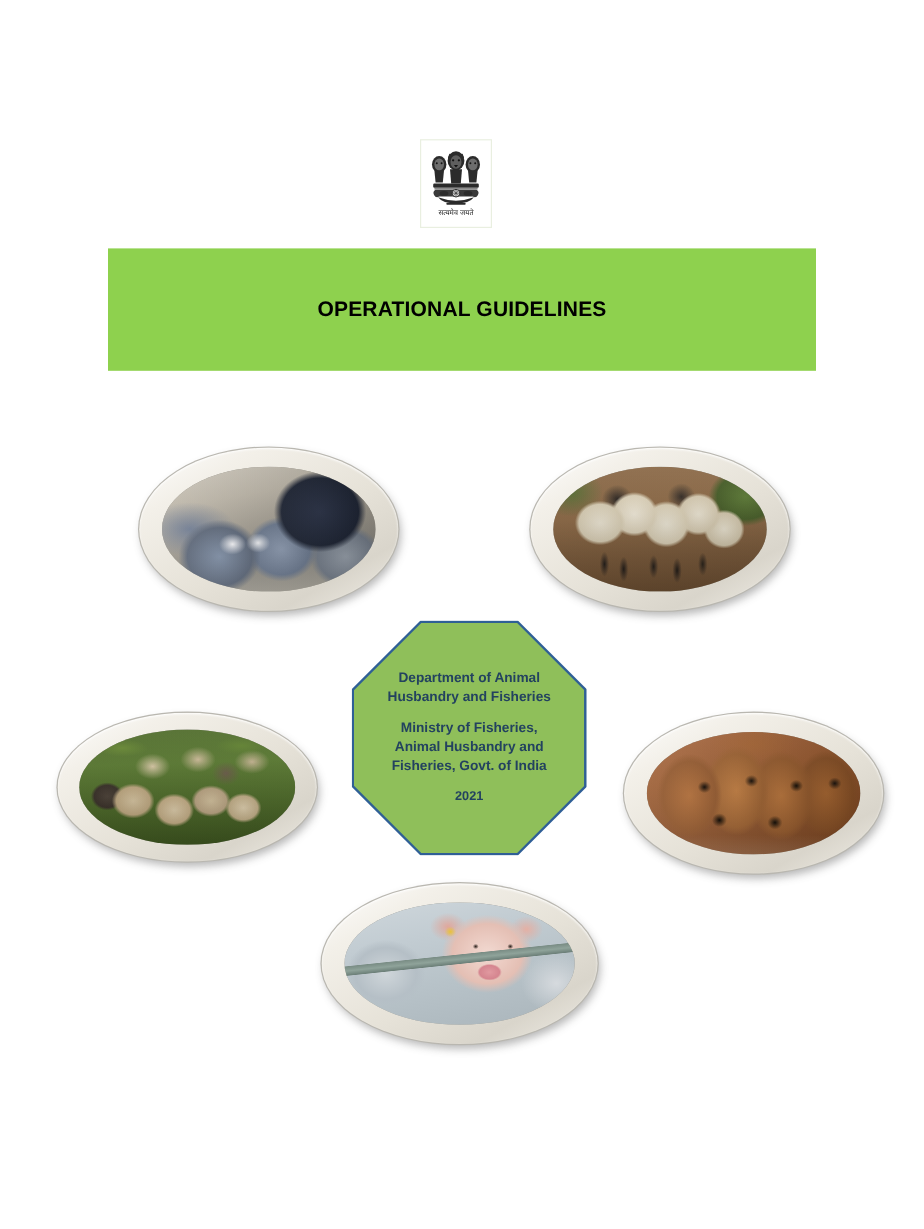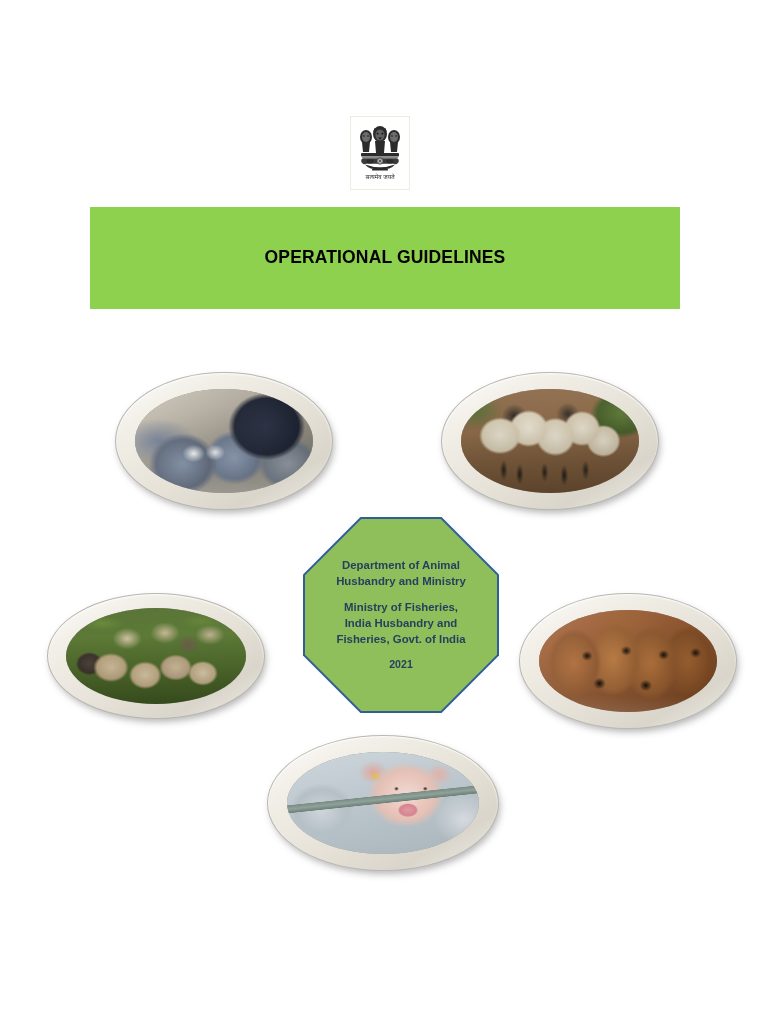--- a/index.html
+++ b/index.html
@@ -241,21 +241,21 @@
       radial-gradient(ellipse 1.8% 3% at 72% 36%, #241a15 0%, rgba(36,26,21,0) 72%),
       
       radial-gradient(ellipse 3.5% 6% at 46% 24%, #e8c23a 0%, rgba(232,194,58,0) 72%),
       
       linear-gradient(-6deg, rgba(0,0,0,0) 49.5%, #6d8079 50%, #8fa39a 53%, #7a8d85 56%, rgba(0,0,0,0) 56.5%);
   }
 
   
   #center-octagon {
     position: absolute;
-    left: 303px;
+    left: 293px;
     top: 517px;
     width: 196px;
     height: 196px;
   }
   #octagon-border {
     position: absolute;
     inset: 0;
     background: #2f5f96;
     clip-path: polygon(
       29.3% 0%, 70.7% 0%,
@@ -388,23 +388,23 @@
     <div class="oval-inner">
       <div class="photo ph-pig"></div>
     </div>
   </div>
 
   <div id="center-octagon">
     <div id="octagon-border"></div>
     <div id="octagon-fill"></div>
     <div id="octagon-text">
       <div class="oct-line">Department of Animal</div>
-      <div class="oct-line">Husbandry and Ministry</div>
+      <div class="oct-line">Husbandry and Fisheries</div>
       <div class="oct-gap"></div>
       <div class="oct-line">Ministry of Fisheries,</div>
-      <div class="oct-line">India Husbandry and</div>
+      <div class="oct-line">Animal Husbandry and</div>
       <div class="oct-line">Fisheries, Govt. of India</div>
       <div class="oct-gap"></div>
       <div class="oct-year">2021</div>
     </div>
   </div>
 
 </div>
 
 </body></html>

